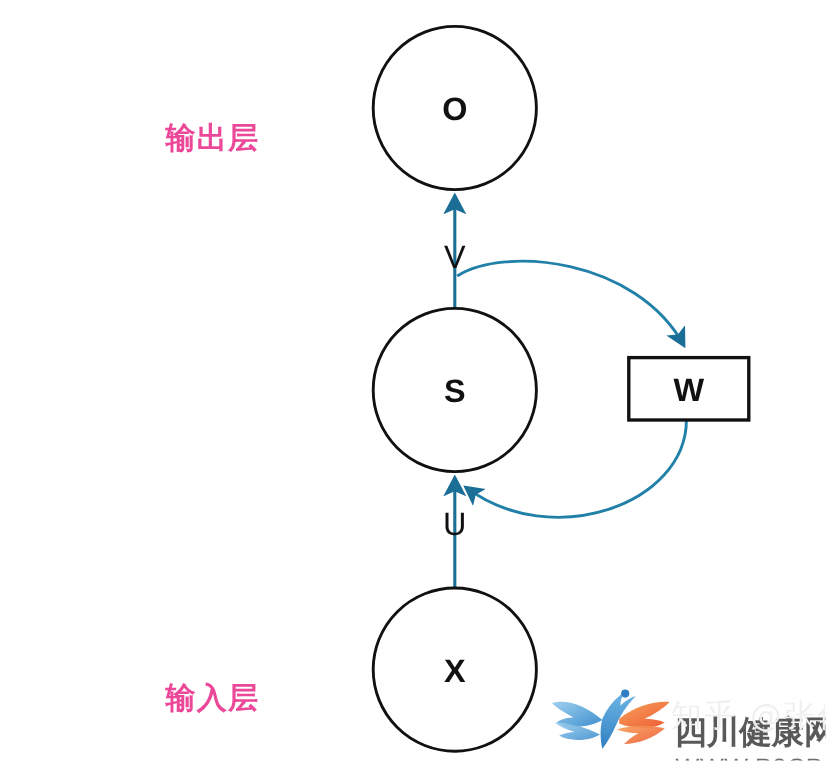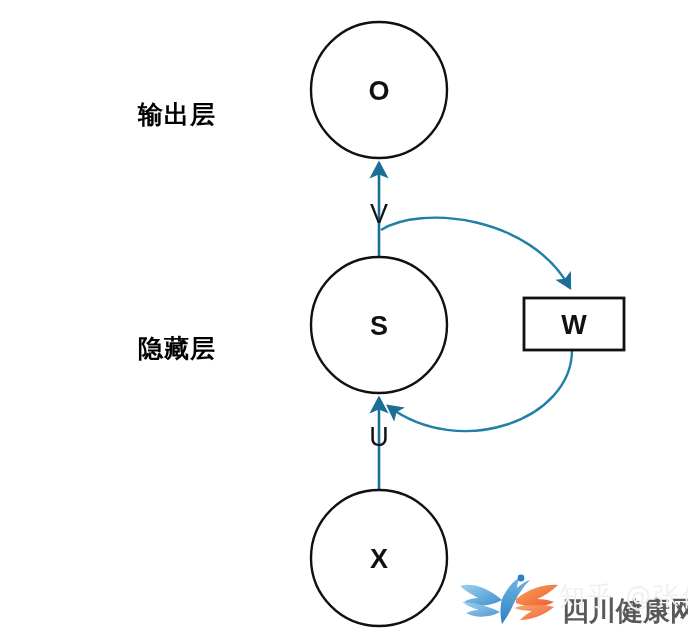--- a/index.html
+++ b/index.html
@@ -21,21 +21,21 @@
     position: absolute;
     left: 0;
     top: 0;
     width: 688px;
     height: 634px;
   }
   .layer-label {
     position: absolute;
     font-size: 25px;
     font-weight: 700;
-    color: #000000;
+    color: #ec4899;
     letter-spacing: 1px;
     white-space: nowrap;
     font-family: "DejaVu Sans", "Liberation Sans", sans-serif;
   }
   .node-text {
     font-family: "Liberation Sans", "DejaVu Sans", sans-serif;
     font-size: 27px;
     font-weight: 700;
     fill: #111111;
     text-anchor: middle;
@@ -169,21 +169,21 @@
     <g>
       <rect x="524" y="298" width="100" height="52" fill="#ffffff" stroke="#111111" stroke-width="2.8"></rect>
       <text class="node-text" x="574" y="325">W</text>
     </g>
 
     <text class="edge-text" x="379" y="214">V</text>
     <text class="edge-text" x="379" y="437">U</text>
   </svg>
 
   <div class="layer-label" style="left:138px; top:98px;">输出层</div>
-  <div class="layer-label" style="left:138px; top:332px;">隐藏层</div>
+  <div class="layer-label" style="left:138px; top:565px;">输入层</div>
 
   <div id="watermark">
 
     <svg id="wm-logo" viewBox="0 0 104 62">
 
       <path d="M2,20 C14,16 30,22 44,34 C34,40 16,42 6,36 C10,33 16,32 20,32 C13,28 6,24 2,20 Z" fill="url(#wingL)"></path>
       <path d="M4,36 C16,36 30,40 42,46 C32,52 16,52 8,47 C12,45 17,44 21,44 C14,42 8,39 4,36 Z" fill="url(#wingL)" opacity="0.92"></path>
 
       <path d="M44,33 C48,24 54,16 62,11 C60,15 59,19 59,22 C63,18 68,15 72,14 C66,20 60,28 56,37
                C52,46 48,53 44,58 C42,50 42,40 44,33 Z" fill="url(#bodyG)"></path>

